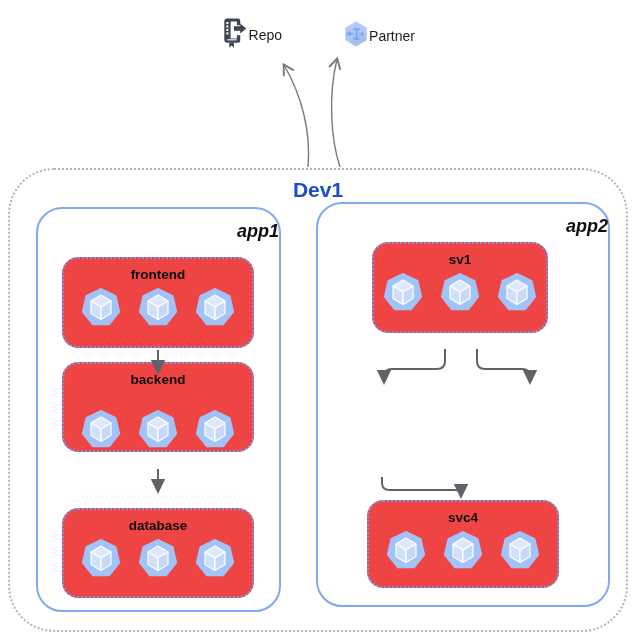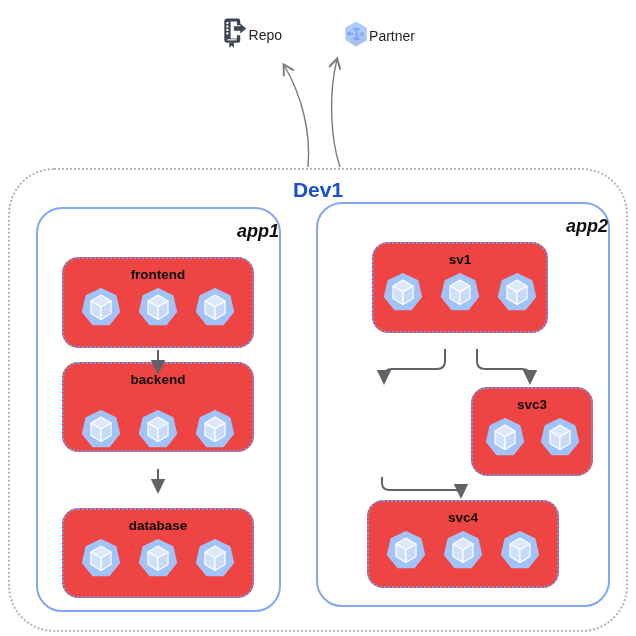--- a/index.html
+++ b/index.html
@@ -170,38 +170,20 @@
   <div class="svc" id="svc-sv1">
     <div class="svc-label">sv1</div>
     <div class="pods">
   <svg class="pod" viewBox="0 0 42 40" width="42" height="40">
     <polygon points="21,1.5 35.1,8.3 38.6,23.5 28.8,35.7 13.2,35.7 3.4,23.5 6.9,8.3" fill="#a2c3f7" stroke="#a2c3f7" stroke-width="3" stroke-linejoin="round"></polygon>
     <polygon points="21,7 31,13 21,19 11,13" fill="#dde8fc" stroke="#ffffff" stroke-width="1.2" stroke-linejoin="round"></polygon>
     <polygon points="11,13 21,19 21,31.5 11,25.5" fill="#cfe0fa" stroke="#ffffff" stroke-width="1.2" stroke-linejoin="round"></polygon>
     <polygon points="31,13 21,19 21,31.5 31,25.5" fill="#c6d9f9" stroke="#ffffff" stroke-width="1.2" stroke-linejoin="round"></polygon>
   </svg>
 
-  <svg class="pod" viewBox="0 0 42 40" width="42" height="40">
-    <polygon points="21,1.5 35.1,8.3 38.6,23.5 28.8,35.7 13.2,35.7 3.4,23.5 6.9,8.3" fill="#a2c3f7" stroke="#a2c3f7" stroke-width="3" stroke-linejoin="round"></polygon>
-    <polygon points="21,7 31,13 21,19 11,13" fill="#dde8fc" stroke="#ffffff" stroke-width="1.2" stroke-linejoin="round"></polygon>
-    <polygon points="11,13 21,19 21,31.5 11,25.5" fill="#cfe0fa" stroke="#ffffff" stroke-width="1.2" stroke-linejoin="round"></polygon>
-    <polygon points="31,13 21,19 21,31.5 31,25.5" fill="#c6d9f9" stroke="#ffffff" stroke-width="1.2" stroke-linejoin="round"></polygon>
-  </svg>
-
-  <svg class="pod" viewBox="0 0 42 40" width="42" height="40">
-    <polygon points="21,1.5 35.1,8.3 38.6,23.5 28.8,35.7 13.2,35.7 3.4,23.5 6.9,8.3" fill="#a2c3f7" stroke="#a2c3f7" stroke-width="3" stroke-linejoin="round"></polygon>
-    <polygon points="21,7 31,13 21,19 11,13" fill="#dde8fc" stroke="#ffffff" stroke-width="1.2" stroke-linejoin="round"></polygon>
-    <polygon points="11,13 21,19 21,31.5 11,25.5" fill="#cfe0fa" stroke="#ffffff" stroke-width="1.2" stroke-linejoin="round"></polygon>
-    <polygon points="31,13 21,19 21,31.5 31,25.5" fill="#c6d9f9" stroke="#ffffff" stroke-width="1.2" stroke-linejoin="round"></polygon>
-  </svg>
-</div>
-  </div>
-  <div class="svc" id="svc-svc3">
-    <div class="svc-label">svc3</div>
-    <div class="pods two">
   <svg class="pod" viewBox="0 0 42 40" width="42" height="40">
     <polygon points="21,1.5 35.1,8.3 38.6,23.5 28.8,35.7 13.2,35.7 3.4,23.5 6.9,8.3" fill="#a2c3f7" stroke="#a2c3f7" stroke-width="3" stroke-linejoin="round"></polygon>
     <polygon points="21,7 31,13 21,19 11,13" fill="#dde8fc" stroke="#ffffff" stroke-width="1.2" stroke-linejoin="round"></polygon>
     <polygon points="11,13 21,19 21,31.5 11,25.5" fill="#cfe0fa" stroke="#ffffff" stroke-width="1.2" stroke-linejoin="round"></polygon>
     <polygon points="31,13 21,19 21,31.5 31,25.5" fill="#c6d9f9" stroke="#ffffff" stroke-width="1.2" stroke-linejoin="round"></polygon>
   </svg>
 
   <svg class="pod" viewBox="0 0 42 40" width="42" height="40">
     <polygon points="21,1.5 35.1,8.3 38.6,23.5 28.8,35.7 13.2,35.7 3.4,23.5 6.9,8.3" fill="#a2c3f7" stroke="#a2c3f7" stroke-width="3" stroke-linejoin="round"></polygon>
     <polygon points="21,7 31,13 21,19 11,13" fill="#dde8fc" stroke="#ffffff" stroke-width="1.2" stroke-linejoin="round"></polygon>

